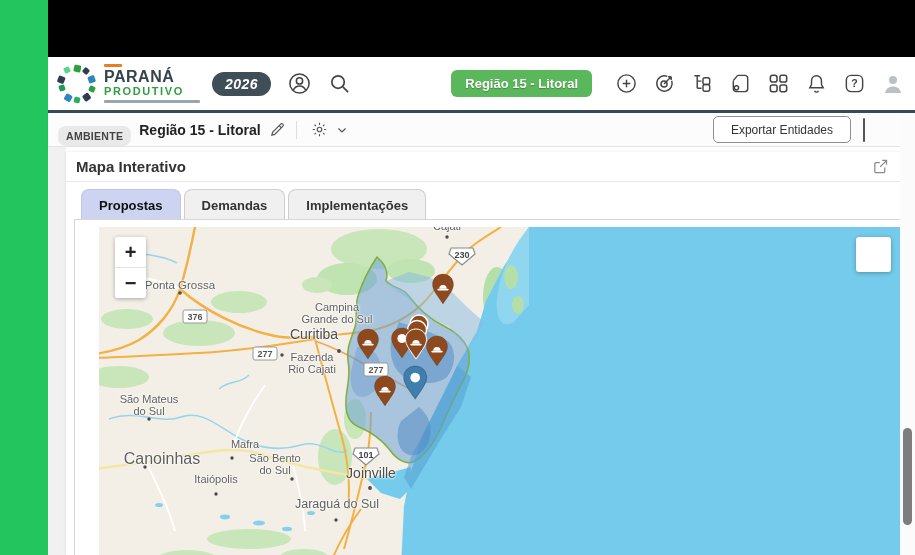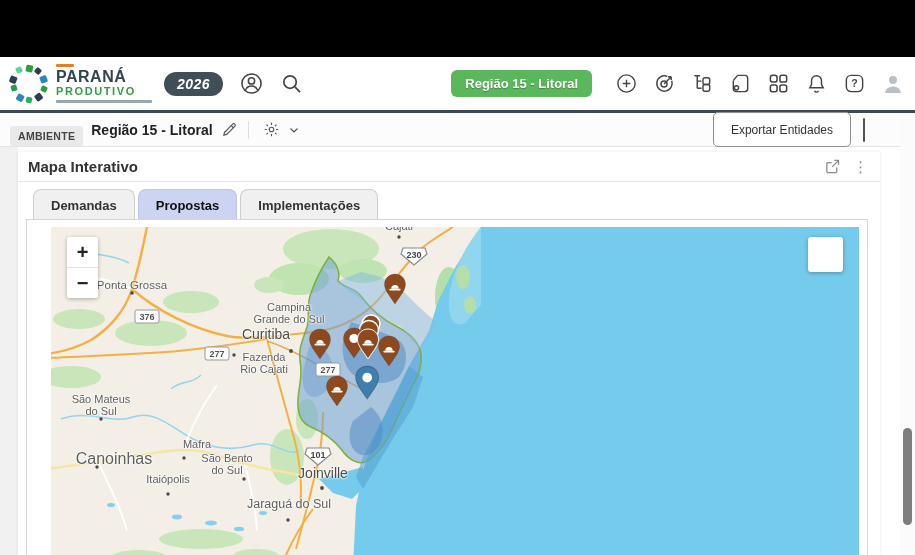--- a/index.html
+++ b/index.html
@@ -1,18 +1,18 @@
 <!DOCTYPE html>
 <html><head>
 <meta charset="utf-8">
 <style>
   * { margin:0; padding:0; box-sizing:border-box; }
   html,body { width:915px; height:555px; overflow:hidden; background:#fff;
     font-family:"Liberation Sans", sans-serif; }
-  .screen { position:relative; width:915px; height:555px; background:#22c55e; overflow:hidden; }
+  .screen { position:relative; width:915px; height:555px; background:#22c55e; overflow:hidden;padding-left:48px; }
 
   
   .topbar-black { height:57px; background:#000; }
 
   
   .appbar { height:53px; background:#fff; display:flex; align-items:center; padding:0 10px 0 8px; }
   .logo { display:flex; align-items:center; gap:6px; }
   .logo-text { display:flex; flex-direction:column; line-height:1; }
   .logo-tag-top { width:18px; height:3px; background:#e67e22; margin-bottom:2px; border-radius:1px; }
   .logo-title { font-size:16px; font-weight:800; color:#34444c; letter-spacing:.5px; }
@@ -25,26 +25,26 @@
   .region-badge { background:#5bb75b; color:#fff; font-size:13px; font-weight:700; padding:6px 14px;
     border-radius:6px; text-shadow:0 1px 1px rgba(0,0,0,.25); margin-right:8px; white-space:nowrap; }
   .ricon { background:none; border:none; margin-left:15px; cursor:pointer; display:flex; align-items:center; }
   .header-underline { height:3px; background:#3a4a52; }
 
   
   .ambiente-bar { height:34px; background:#fcfcfc; border-bottom:1px solid #e4e4e4;
     display:flex; align-items:center; padding:0 50px 0 10px;
     box-shadow:0 1px 2px rgba(0,0,0,.05); }
   .scope-chip { background:#e9e9e9; color:#444; font-size:10.5px; font-weight:700;
-    padding:4px 8px; border-radius:3px; letter-spacing:.3px;margin-top:13px; }
+    padding:4px 8px; border-radius:8px; letter-spacing:.3px;margin-top:13px; }
   .scope-value { font-size:14px; font-weight:700; color:#222; margin-left:8px; }
   .ab-icon { background:none; border:none; margin-left:8px; cursor:pointer; display:flex; align-items:center; }
   .vdiv { width:1px; height:18px; background:#ddd; margin:0 6px 0 10px; }
   .ab-right { margin-left:auto; display:flex; align-items:center; gap:12px; }
-  .ob { background:#fff; border:1px solid #8f8f8f; border-radius:5px; height:35px; padding:0 17px;
+  .ob { background:#fff; border:1px solid #8f8f8f; border-radius:5px; height:27px; padding:0 17px;
     font-size:12px; color:#333; font-family:"Liberation Sans",sans-serif; cursor:pointer; white-space:nowrap; }
   .ab-divider { width:2px; height:24px; background:#555; border-radius:1px; }
 
   
   .page { position:relative; height:408px; background:#fff; }
   .page-left-strip { position:absolute; left:0; top:0; width:18px; height:100%; background:#f1f1f1; }
   .card { position:absolute; left:18px; top:5px; width:862px; height:403px; background:#fff;
     box-shadow:0 0 3px rgba(0,0,0,.10); overflow:hidden; }
   .card-head { height:29px; display:flex; align-items:center; padding:0 12px 0 10px; }
   .card-title { font-size:15px; font-weight:600; color:#333; flex:1; }
@@ -221,22 +221,22 @@
           <svg width="17" height="17" viewBox="0 0 24 24" fill="none" stroke="#8a8a8a" stroke-width="1.8">
             <path d="M18 13.5V19a1.5 1.5 0 0 1-1.5 1.5h-11A1.5 1.5 0 0 1 4 19V8a1.5 1.5 0 0 1 1.5-1.5H11"></path>
             <path d="M14.5 3.5H20.5V9.5M20 4 11.5 12.5"></path>
           </svg>
         </button>
         <button class="ch-icon kebab">⋮</button>
       </div>
       <div class="card-divider"></div>
 
       <div class="tabs">
+        <div class="tab active">Propostas</div>
         <div class="tab">Demandas</div>
-        <div class="tab active">Propostas</div>
         <div class="tab">Implementações</div>
       </div>
 
       <div class="tab-content">
         <div class="map-stage">
 
           <svg width="808" height="340" viewBox="0 0 808 340">
 
             <rect width="808" height="340" fill="#f3efe6"></rect>
 

